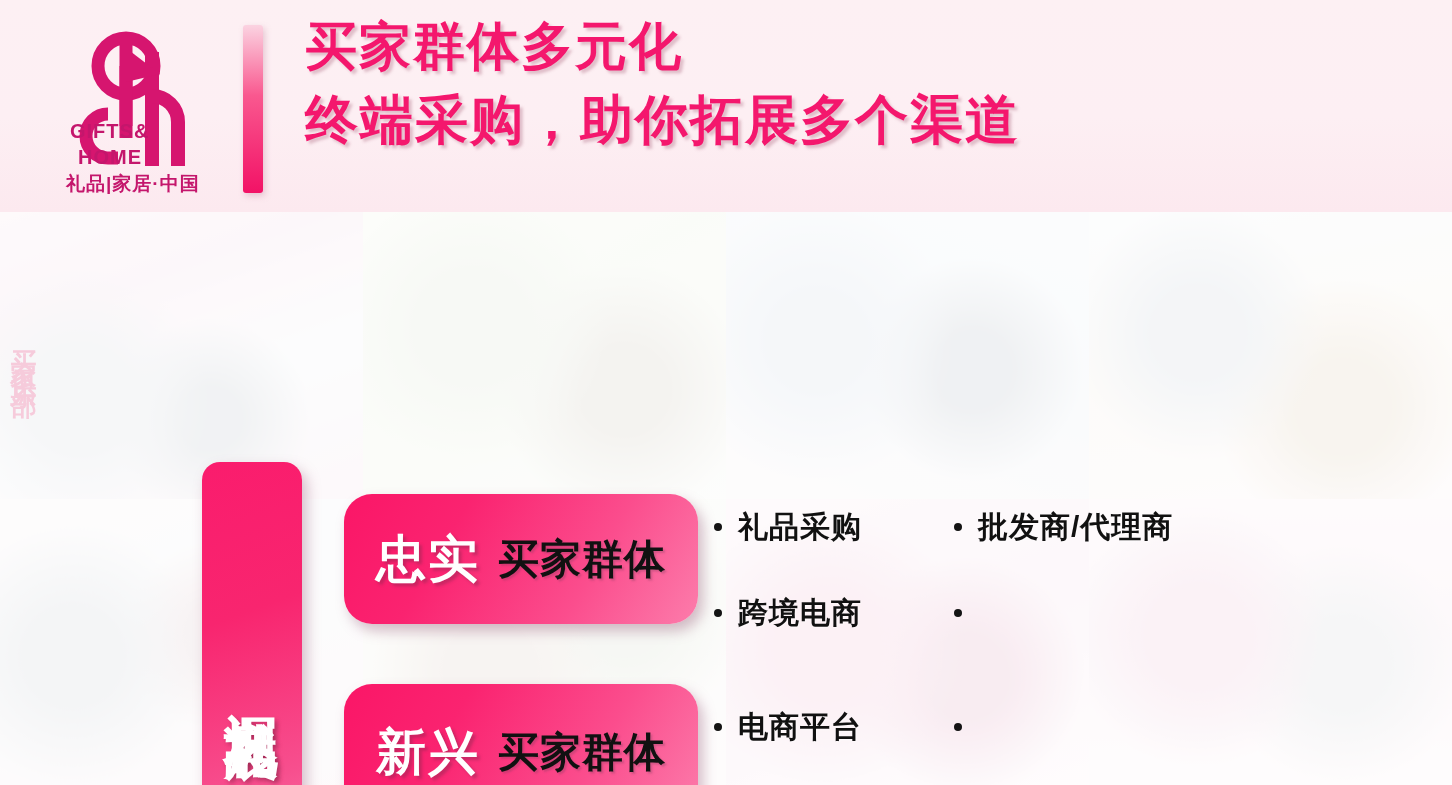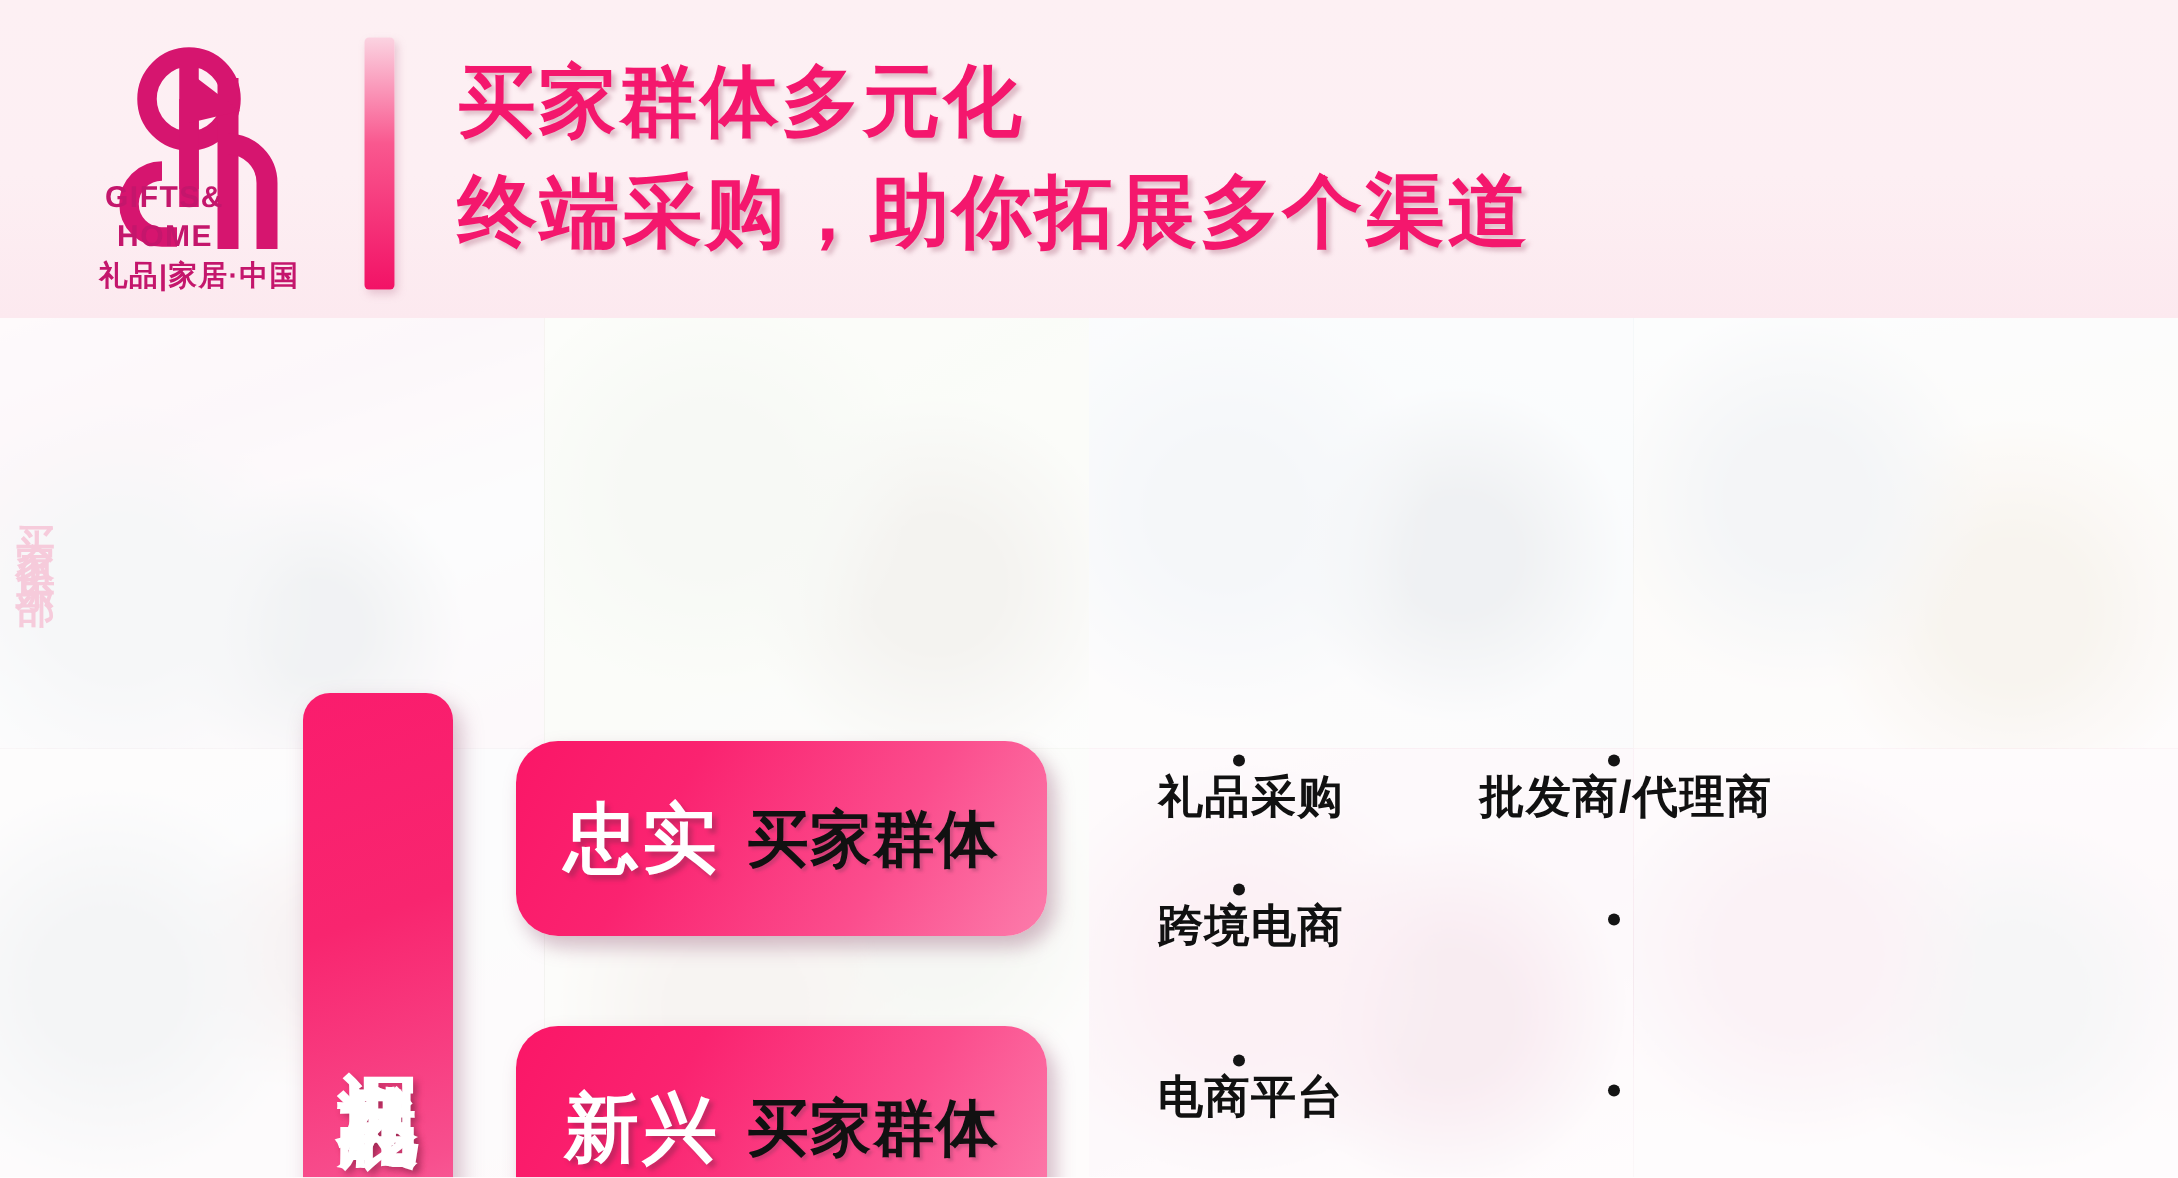--- a/index.html
+++ b/index.html
@@ -20,21 +20,21 @@
     position:absolute;left:52px;top:18px;width:160px;height:178px;text-align:center;
   }
   .logo svg{display:block;}
 
   .divider{
     position:absolute;left:243px;top:25px;width:20px;height:168px;border-radius:3px;
     background:linear-gradient(180deg,#fbd3e1 0%,#f9588f 42%,#f21266 100%);
     box-shadow:2px 3px 6px rgba(190,120,150,.35);
   }
 
-  .titles{position:absolute;left:305px;top:36px;}
+  .titles{position:absolute;left:305px;top:14px;}
   .title-line{
     color:#f4176d;
     font-weight:bold;
     font-size:52px;
     line-height:64px;
     letter-spacing:2px;
     white-space:nowrap;
     text-shadow:3px 3px 3px rgba(180,120,140,.42);
   }
   .title-line.second{font-size:53px;margin-top:10px;}
@@ -127,21 +127,21 @@
     color:#111111;font-weight:bold;font-size:41px;letter-spacing:1px;margin-left:18px;
     text-shadow:2px 2px 2px rgba(120,60,90,.30);
   }
 
   
   .bullets{position:absolute;left:714px;top:250px;width:500px;height:530px;}
   .bgroup{position:absolute;left:0;width:500px;}
   .bgroup.g1{top:22px;}
   .bgroup.g2{top:222px;}
   .brow{display:flex;height:86px;align-items:center;}
-  .bcell{display:flex;align-items:center;flex-direction:column;}
+  .bcell{display:flex;align-items:center;}
   .bcell.left{width:240px;}
   .bcell.right{width:260px;}
   .dot{
     width:8px;height:8px;border-radius:50%;background:#141414;
     flex:0 0 8px;margin-right:16px;
   }
   .btxt{
     color:#111111;font-weight:bold;font-size:30px;letter-spacing:1px;white-space:nowrap;
     text-shadow:1px 1px 2px rgba(255,255,255,.55);
   }

